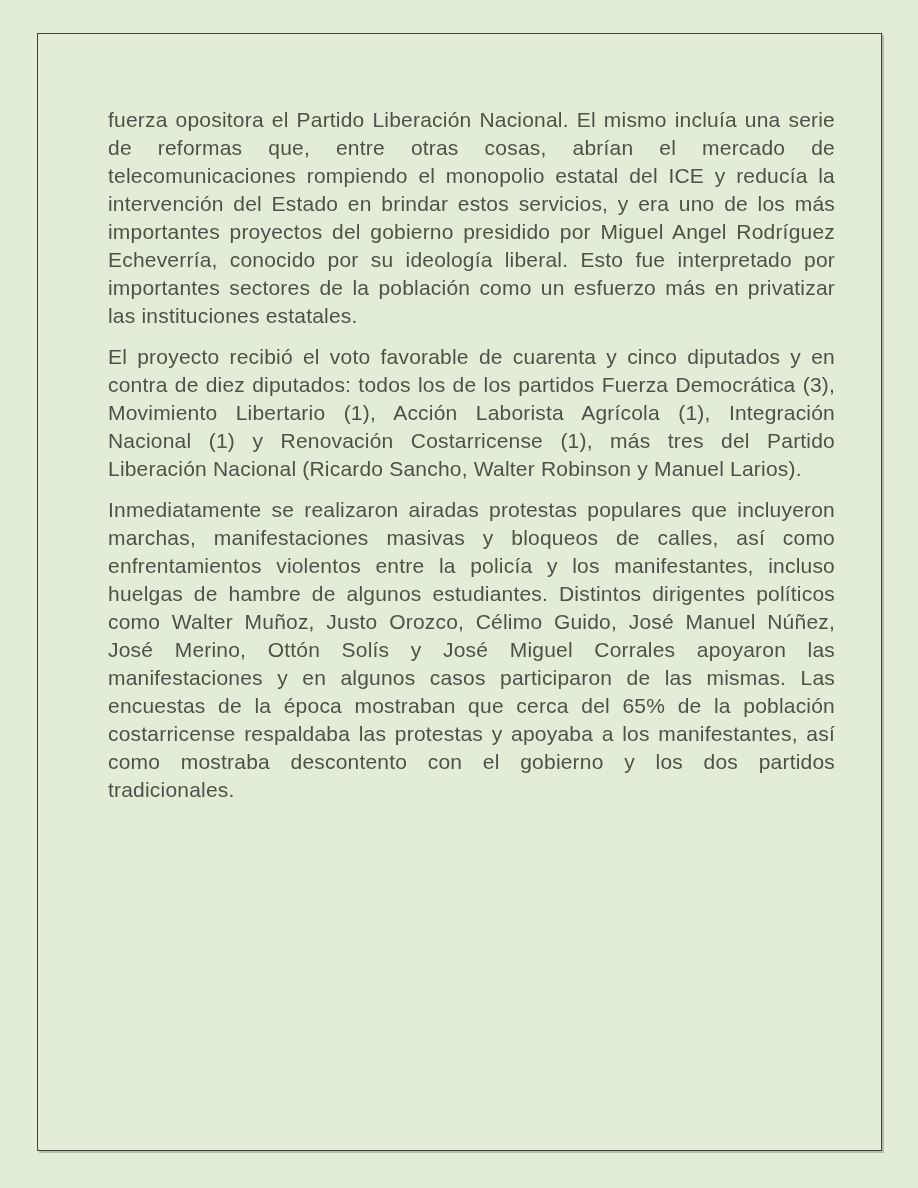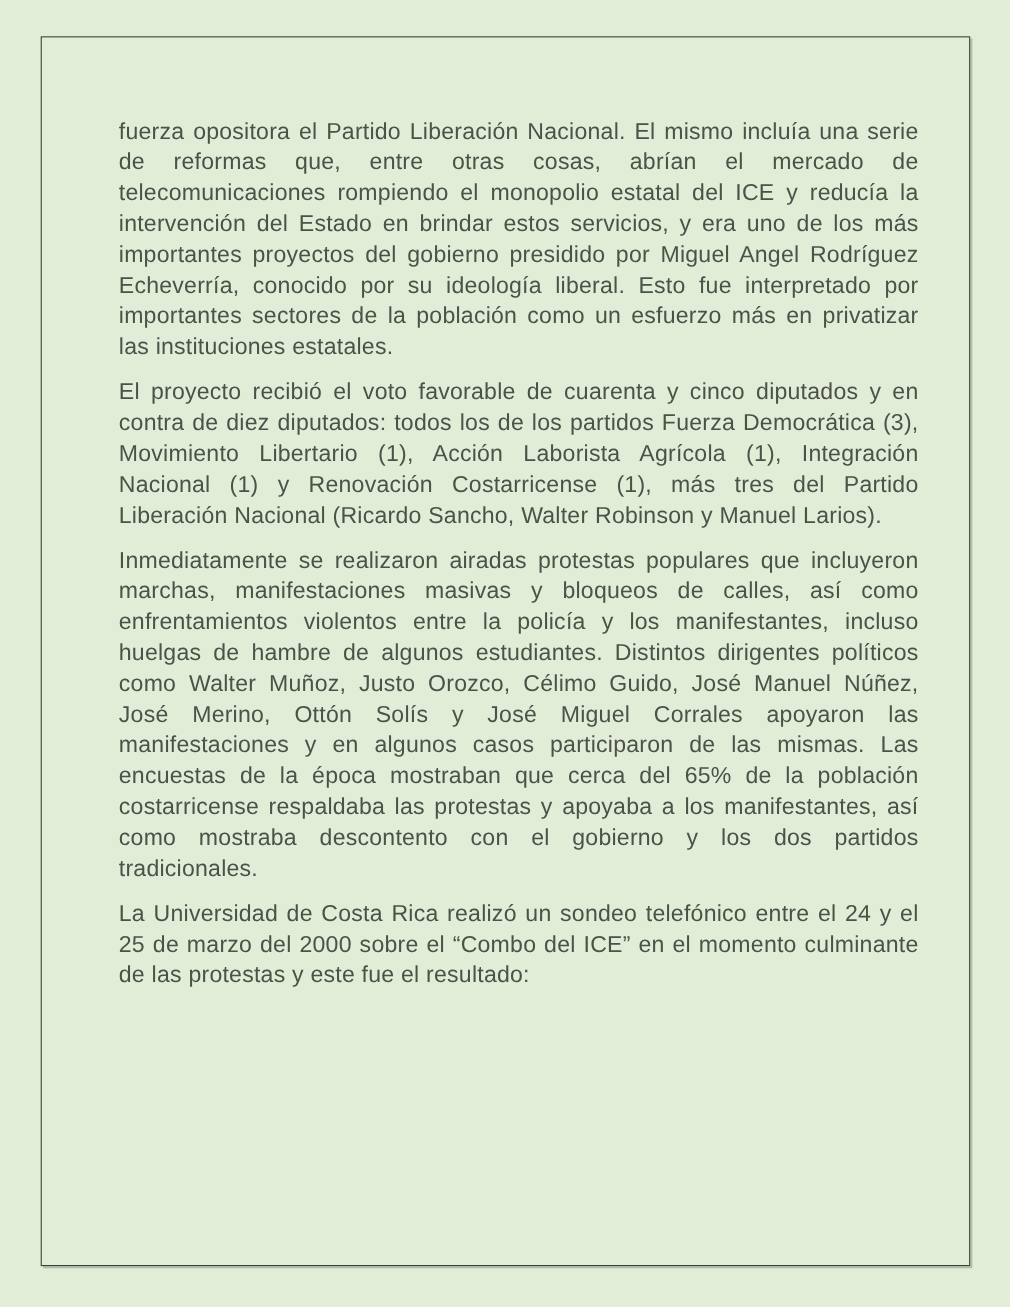--- a/index.html
+++ b/index.html
@@ -48,15 +48,14 @@
   }
 </style>
 </head>
 <body>
 
 <div class="frame">
   <div class="content">
     <p>fuerza opositora el Partido Liberación Nacional.  El mismo incluía una serie de reformas que, entre otras cosas, abrían el mercado de telecomunicaciones rompiendo el monopolio estatal del ICE y reducía la intervención del Estado en brindar estos servicios, y era uno de los más importantes proyectos del gobierno presidido por Miguel Angel Rodríguez Echeverría, conocido por su ideología liberal. Esto fue interpretado por importantes sectores de la población como un esfuerzo más en privatizar las instituciones estatales.</p>
     <p>El proyecto recibió el voto favorable de cuarenta y cinco diputados y en contra de diez diputados: todos los de los partidos Fuerza Democrática (3), Movimiento Libertario (1), Acción Laborista Agrícola (1), Integración Nacional (1) y Renovación Costarricense (1), más tres del Partido Liberación Nacional (Ricardo Sancho, Walter Robinson y Manuel Larios).</p>
     <p>Inmediatamente se realizaron airadas protestas populares que incluyeron marchas, manifestaciones masivas y bloqueos de calles, así como enfrentamientos violentos entre la policía y los manifestantes, incluso huelgas de hambre de algunos estudiantes. Distintos dirigentes políticos como Walter Muñoz, Justo Orozco, Célimo Guido, José Manuel Núñez, José Merino, Ottón Solís y José Miguel Corrales apoyaron las manifestaciones y en algunos casos participaron de las mismas. Las encuestas de la época mostraban que cerca del 65% de la población costarricense respaldaba las protestas y apoyaba a los manifestantes, así como mostraba descontento con el gobierno y los dos partidos tradicionales.</p>
-    <p>La Universidad de Costa Rica realizó un sondeo telefónico entre el 24 y el 25 de marzo del 2000 sobre el “Combo del ICE” en el momento culminante de las protestas y este fue el resultado:</p>
   </div>
 </div>
 
 </body></html>

